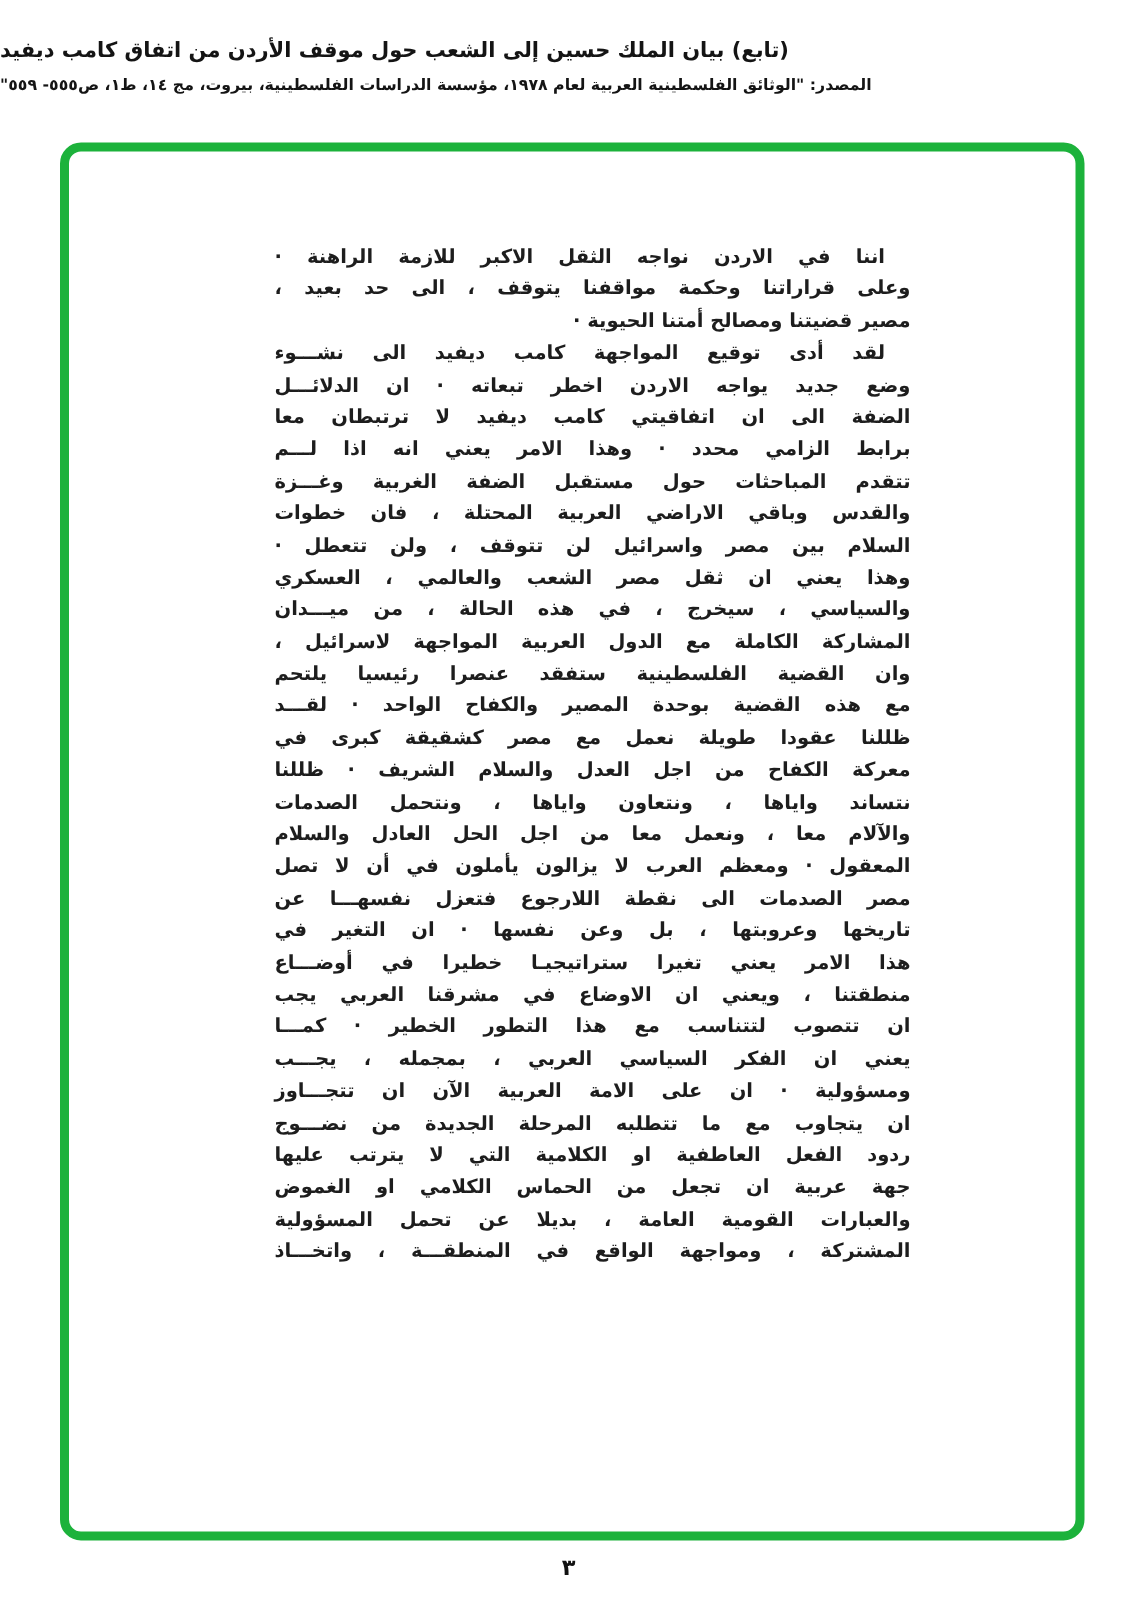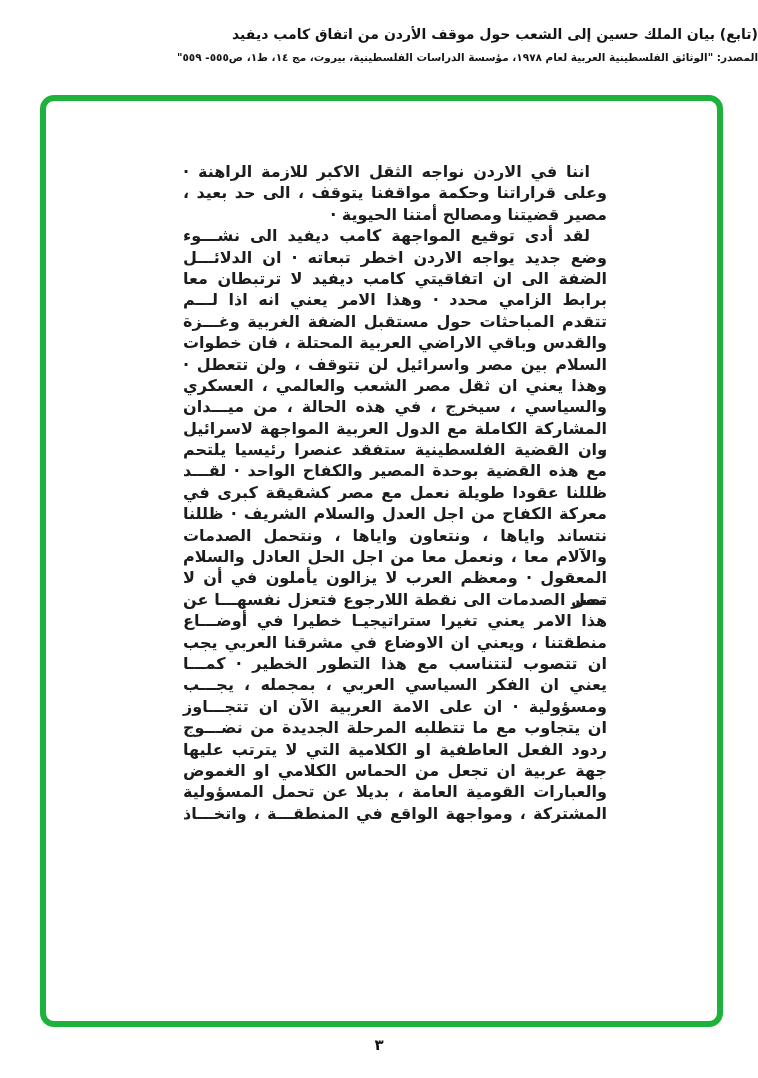--- a/index.html
+++ b/index.html
@@ -6,21 +6,21 @@
   body {
     width: 758px; height: 1078px;
     background: #ffffff;
     position: relative;
     font-family: "DejaVu Sans", sans-serif;
     overflow: hidden;
   }
   .doc-header {
     position: absolute;
     top: 26px; left: 0; width: 758px;
-    text-align: right;
+    text-align: left;
     direction: rtl;
     color: #141414;
   }
   .doc-title {
     font-size: 14px;
     font-weight: bold;
     letter-spacing: 0px;
   }
   .doc-source {
     margin-top: 9px;
@@ -35,21 +35,21 @@
     border: 6px solid #1cb23b;
     border-radius: 14px;
     background: transparent;
   }
   .body-text {
     position: absolute;
     left: 183px; top: 161px;
     width: 424px;
     direction: rtl;
     color: #1d1d1d;
-    font-size: 16px;
+    font-size: 13px;
     font-weight: bold;
     line-height: 21.4px;
   }
   .line {
     text-align: justify;
     text-align-last: justify;
     text-justify: inter-word;
     height: 21.4px;
     overflow: visible;
     white-space: normal;
@@ -90,20 +90,21 @@
     <div class="line">والسياسي ، سيخرج ، في هذه الحالة ، من ميـــدان</div>
     <div class="line">المشاركة الكاملة مع الدول العربية المواجهة لاسرائيل ،</div>
     <div class="line">وان القضية الفلسطينية ستفقد عنصرا رئيسيا يلتحم</div>
     <div class="line">مع هذه القضية بوحدة المصير والكفاح الواحد · لقـــد</div>
     <div class="line">ظللنا عقودا طويلة نعمل مع مصر كشقيقة كبرى في</div>
     <div class="line">معركة الكفاح من اجل العدل والسلام الشريف · ظللنا</div>
     <div class="line">نتساند واياها ، ونتعاون واياها ، ونتحمل الصدمات</div>
     <div class="line">والآلام معا ، ونعمل معا من اجل الحل العادل والسلام</div>
     <div class="line">المعقول · ومعظم العرب لا يزالون يأملون في أن لا تصل</div>
     <div class="line">مصر الصدمات الى نقطة اللارجوع فتعزل نفسهـــا عن</div>
+    <div class="line">تاريخها وعروبتها ، بل وعن نفسها · ان التغير في</div>
     <div class="line">هذا الامر يعني تغيرا ستراتيجيـا خطيرا في أوضـــاع</div>
     <div class="line">منطقتنا ، ويعني ان الاوضاع في مشرقنا العربي يجب</div>
     <div class="line">ان تتصوب لتتناسب مع هذا التطور الخطير · كمـــا</div>
     <div class="line">يعني ان الفكر السياسي العربي ، بمجمله ، يجـــب</div>
     <div class="line">ومسؤولية · ان على الامة العربية الآن ان تتجـــاوز</div>
     <div class="line">ان يتجاوب مع ما تتطلبه المرحلة الجديدة من نضـــوج</div>
     <div class="line">ردود الفعل العاطفية او الكلامية التي لا يترتب عليها</div>
     <div class="line">جهة عربية ان تجعل من الحماس الكلامي او الغموض</div>
     <div class="line">والعبارات القومية العامة ، بديلا عن تحمل المسؤولية</div>
     <div class="line">المشتركة ، ومواجهة الواقع في المنطقـــة ، واتخـــاذ</div>

